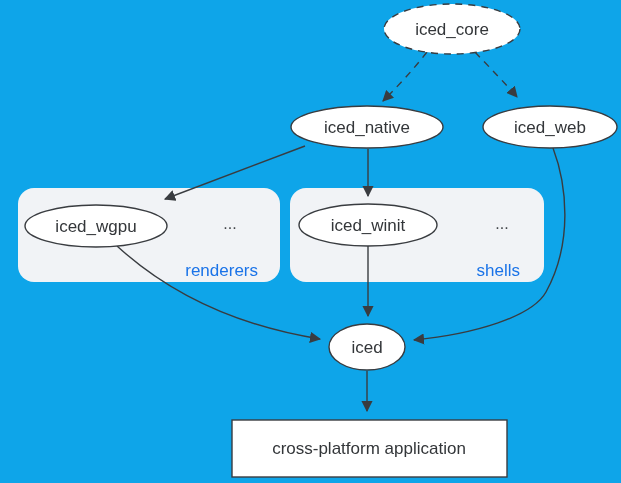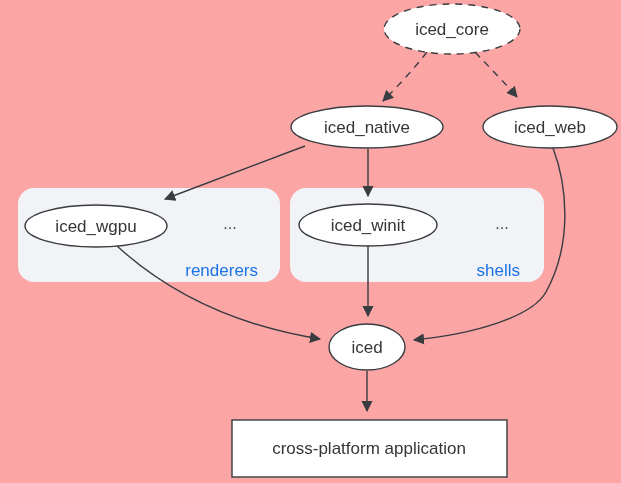--- a/index.html
+++ b/index.html
@@ -4,21 +4,21 @@
 <style>
   html, body {
     margin: 0;
     padding: 0;
     background: #ffffff;
   }
   .diagram-wrap {
     position: relative;
     width: 621px;
     height: 483px;
-    background: #fca5a5;
+    background: #0ea5e9;
     overflow: hidden;
   }
   svg {
     display: block;
   }
   text {
     font-family: "Liberation Sans", "DejaVu Sans", sans-serif;
     fill: #333639;
   }
   .node-label {

